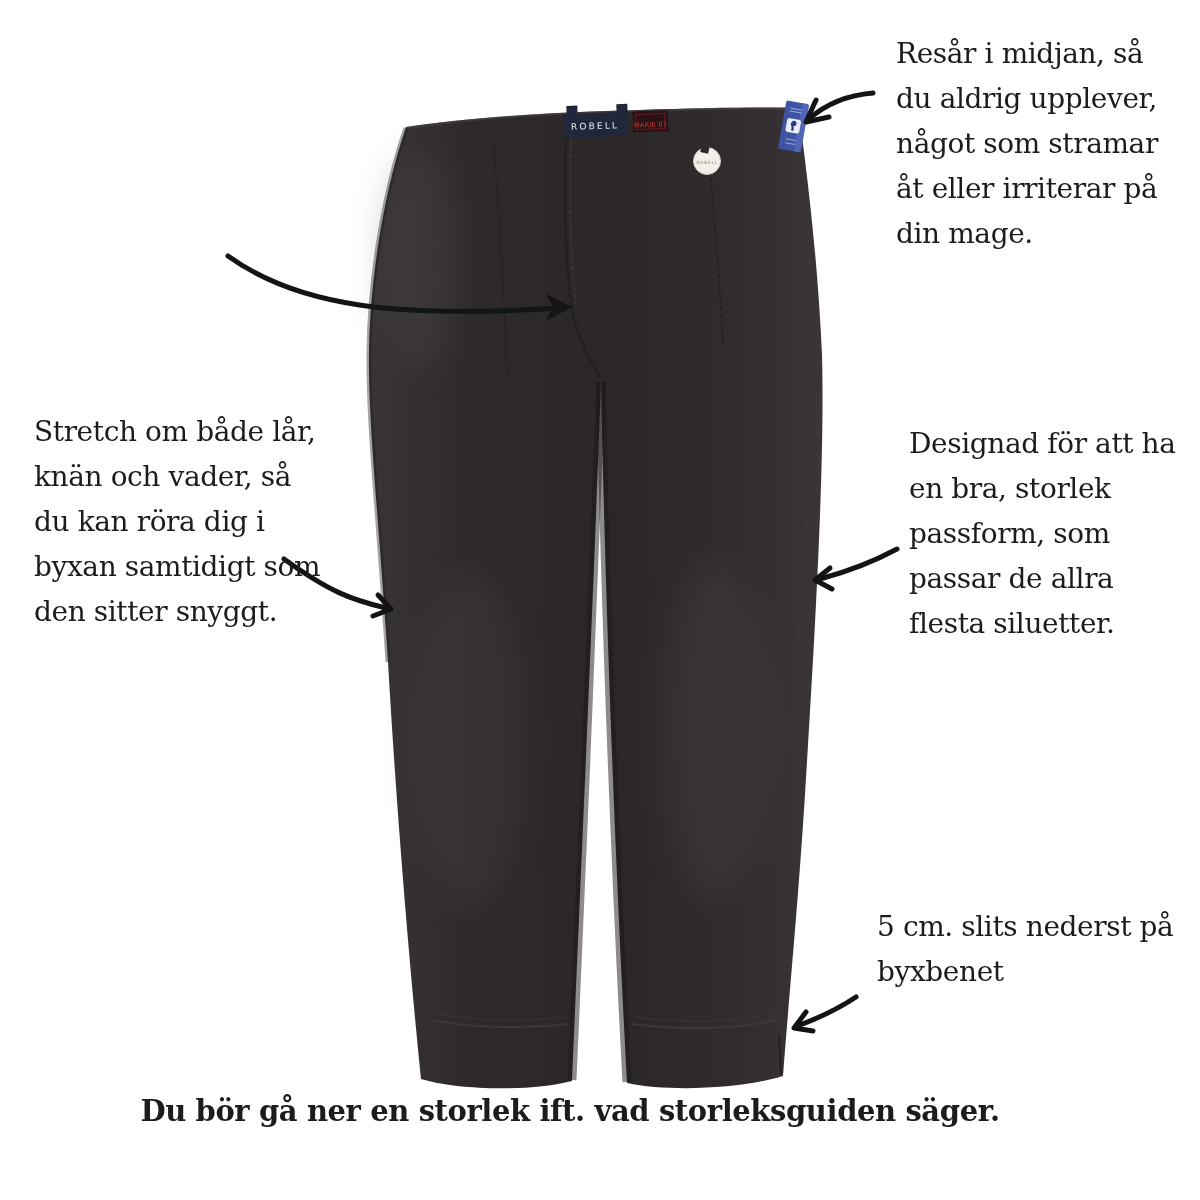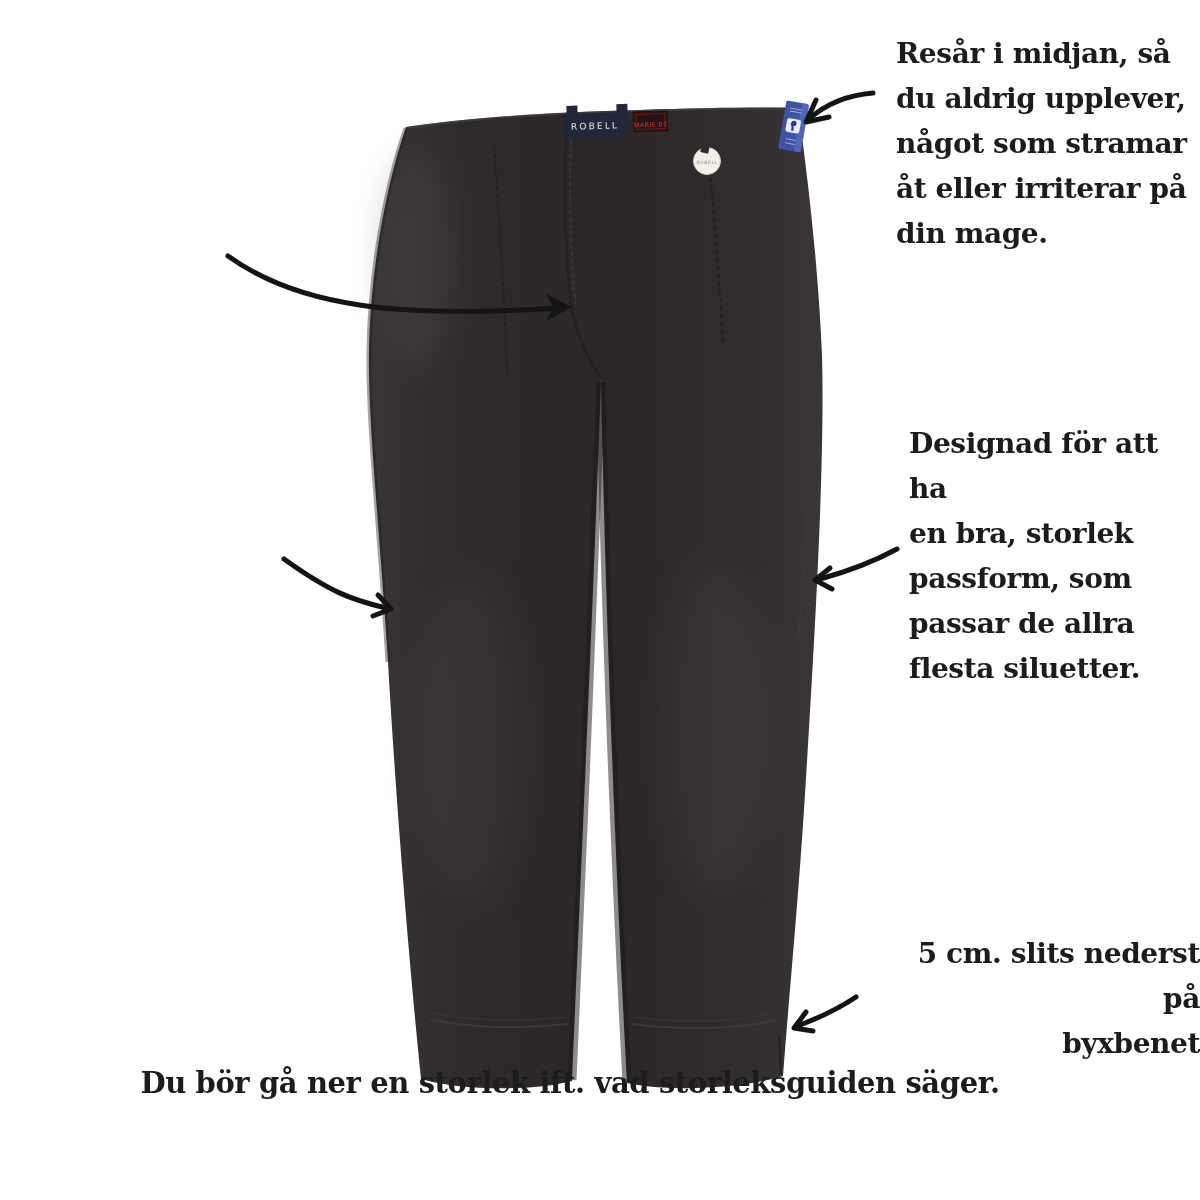--- a/index.html
+++ b/index.html
@@ -4,34 +4,34 @@
 <style>
   html,body{margin:0;padding:0;}
   body{
     width:1200px;height:1200px;background:#ffffff;
     font-family:"DejaVu Serif","Liberation Serif",serif;
   }
   .stage{position:relative;width:1200px;height:1200px;overflow:hidden;background:#ffffff;}
   .photo-svg{position:absolute;left:0;top:0;}
   .note{
     position:absolute;
-    font-weight:700;
+    font-weight:400;
     font-size:28px;
     line-height:45px;
     color:#1c1c1a;
     white-space:pre-line;
     letter-spacing:-0.4px;
   }
   .n1{left:74px;top:100px;}
   .n2{left:896px;top:31px;}
   .n3{left:34px;top:409px;}
   .n4{left:909px;top:421px;}
-  .n5{left:877px;top:931px;text-align:right;}
+  .n5{left:877px;top:904px;}
   .footnote{
-    position:absolute;left:570px;top:1066px;
+    position:absolute;left:570px;top:1094px;
     transform:translateX(-50%);
     white-space:nowrap;
     font-weight:700;font-size:29px;color:#1c1c1a;letter-spacing:-0.4px;text-align:right;
   }
   svg text{font-family:"DejaVu Sans","Liberation Sans",sans-serif;}
 </style>
 </head>
 <body>
 
 <div class="stage">
@@ -137,20 +137,25 @@
         <path d="M 813 1031 L 794 1028 L 806 1012"></path>
       </g>
     </g>
   </svg>
 
   <div class="note n2">Resår i midjan, så
 du aldrig upplever,
 något som stramar
 åt eller irriterar på
 din mage.</div>
+  <div class="note n3">Stretch om både lår,
+knän och vader, så
+du kan röra dig i
+byxan samtidigt som
+den sitter snyggt.</div>
   <div class="note n4">Designad för att ha
 en bra, storlek
 passform, som
 passar de allra
 flesta siluetter.</div>
   <div class="note n5">5 cm. slits nederst på
 byxbenet</div>
 
   <div class="footnote">Du bör gå ner en storlek ift. vad storleksguiden säger.</div>
 </div>

